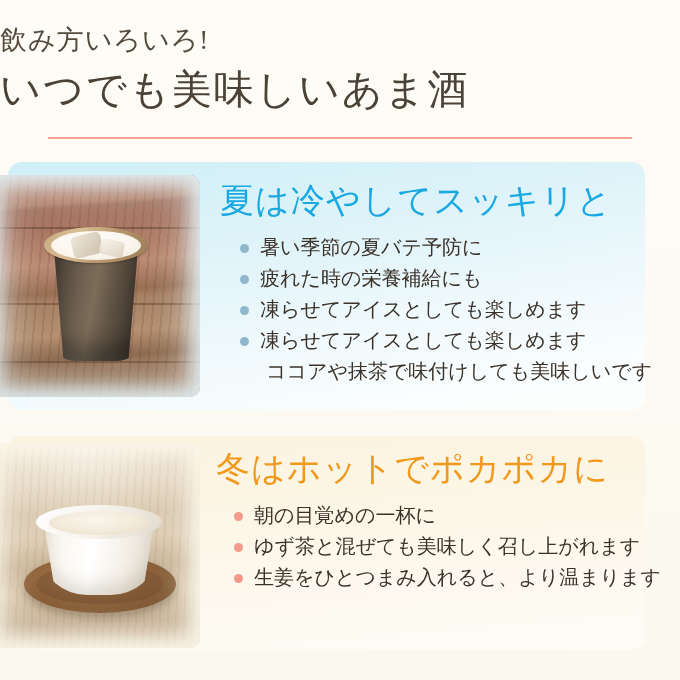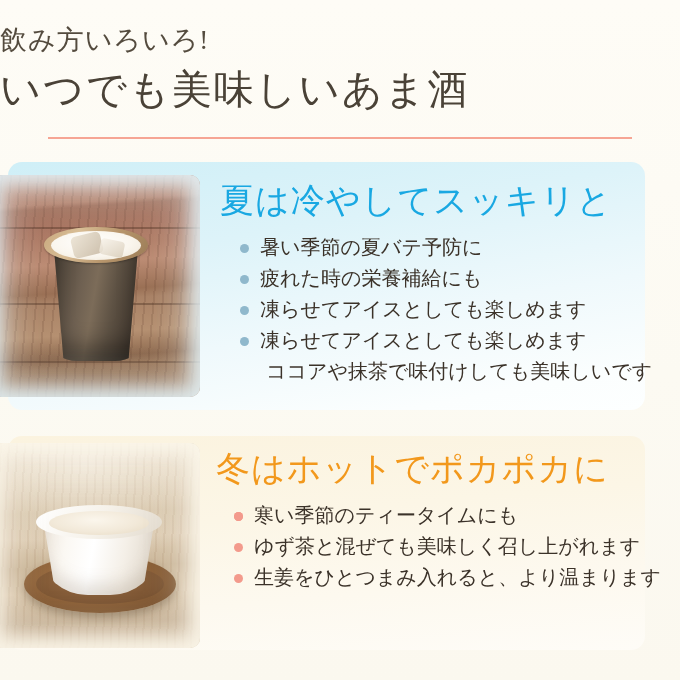--- a/index.html
+++ b/index.html
@@ -411,24 +411,21 @@
       </div>
     </div>
     <div class="photo-fade"></div>
   </div>
 
   <div class="sec-heading winter">冬はホットでポカポカに</div>
 
   <ul class="bullets winter">
     <li>
       <span class="dot"></span>
-    </li>
-    <li>
-      <span class="dot"></span>
-      <span>寒い季節のティータイムにも</span>
+      <span>朝の目覚めの一杯に</span>
     </li>
     <li>
       <span class="dot"></span>
       <span>ゆず茶と混ぜても美味しく召し上がれます</span>
     </li>
     <li>
       <span class="dot"></span>
       <span>生姜をひとつまみ入れると、より温まります</span>
     </li>
   </ul>

